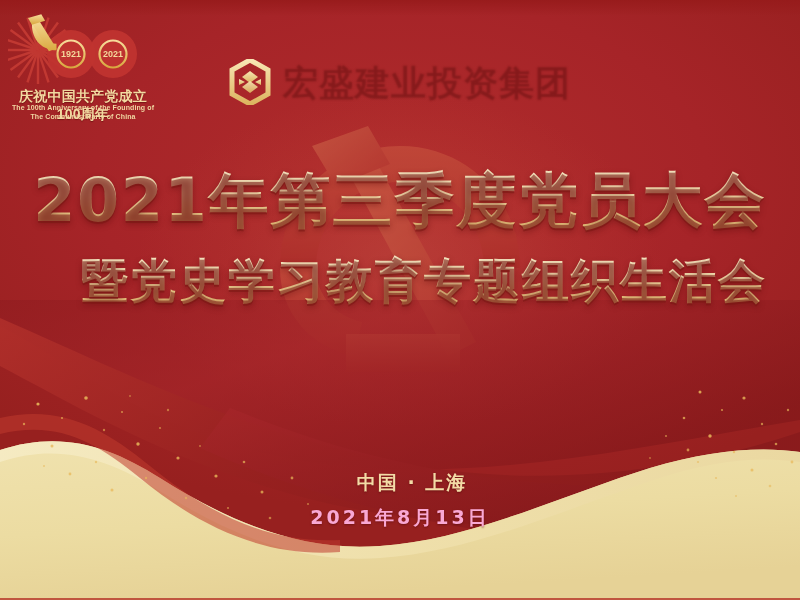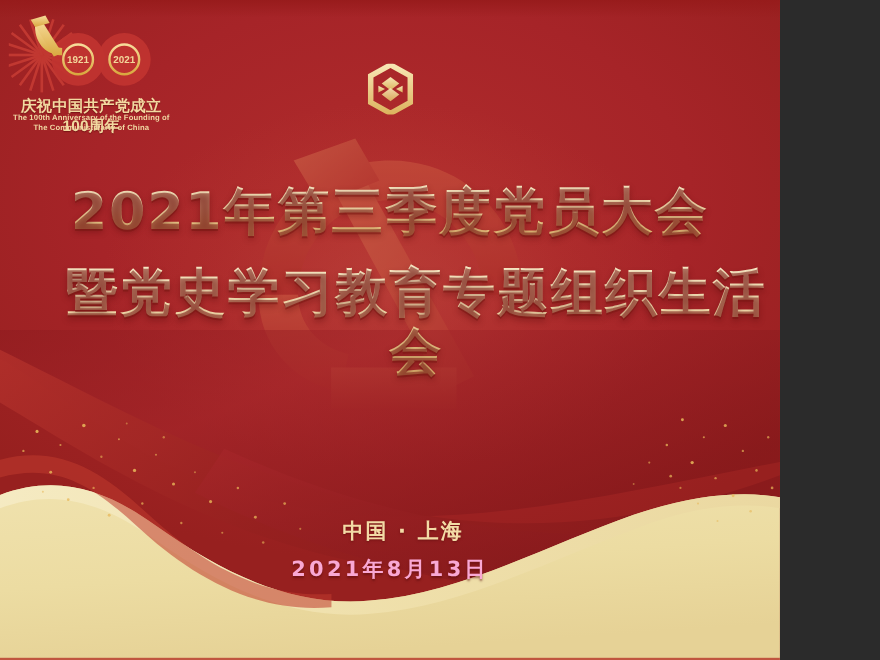--- a/index.html
+++ b/index.html
@@ -2,21 +2,21 @@
 <html><head>
 <meta charset="utf-8">
 <style>
   html, body {
     margin: 0;
     padding: 0;
     background: #2b2b2b;
   }
   #poster {
     position: relative;
-    width: 709px;
+    width: 800px;
     height: 600px;
     overflow: hidden;
     font-family: "Liberation Sans", "DejaVu Sans", sans-serif;
     background: #a62428;
     user-select: none;
   }
 
   
   .bg-base {
     position: absolute;
@@ -134,21 +134,21 @@
     color: #f6e2ae;
     background: linear-gradient(180deg, #fdf2cd 0%, #f7e3b0 42%, #edcf8e 62%, #e4bd72 100%);
     -webkit-background-clip: text;
     background-clip: text;
     -webkit-text-fill-color: transparent;
     text-shadow:
       0 2px 0 rgba(120,24,18,.55),
       0 3px 6px rgba(90,12,12,.45);
     line-height: 1.14;
   }
-  .title-line.l1 { font-size: 47px; letter-spacing: 2px; }
+  .title-line.l1 { font-size: 60px; letter-spacing: 2px; }
   .title-line.l2 { font-size: 47px; letter-spacing: 2px; margin-top: 20px; margin-left: 48px; }
 
   
   .footer {
     position: absolute;
     left: 0; right: 0;
     top: 470px;
     text-align: center;
   }
   .footer-place {
@@ -382,20 +382,21 @@
         </defs>
 
         <path d="M21 1 L39 11 L39 35 L21 45 L3 35 L3 11 Z" fill="none" stroke="url(#bm2)" stroke-width="5"></path>
 
         <path d="M21 12 L29 18 L21 24 L13 18 Z" fill="url(#bm2)"></path>
         <path d="M21 22 L29 28 L21 34 L13 28 Z" fill="url(#bm2)" opacity=".92"></path>
         <path d="M10 20 L16 23 L10 26 Z" fill="url(#bm2)"></path>
         <path d="M32 20 L32 26 L26 23 Z" fill="url(#bm2)"></path>
       </svg>
     </span>
+    <span class="brand-name">宏盛建业投资集团</span>
   </div>
 
   <div class="title-block">
     <div class="title-line l1">2021年第三季度党员大会</div>
     <div class="title-line l2">暨党史学习教育专题组织生活会</div>
   </div>
 
   <div class="footer">
     <div class="footer-place">中国 · 上海</div>
     <div class="footer-date">2021年8月13日</div>

